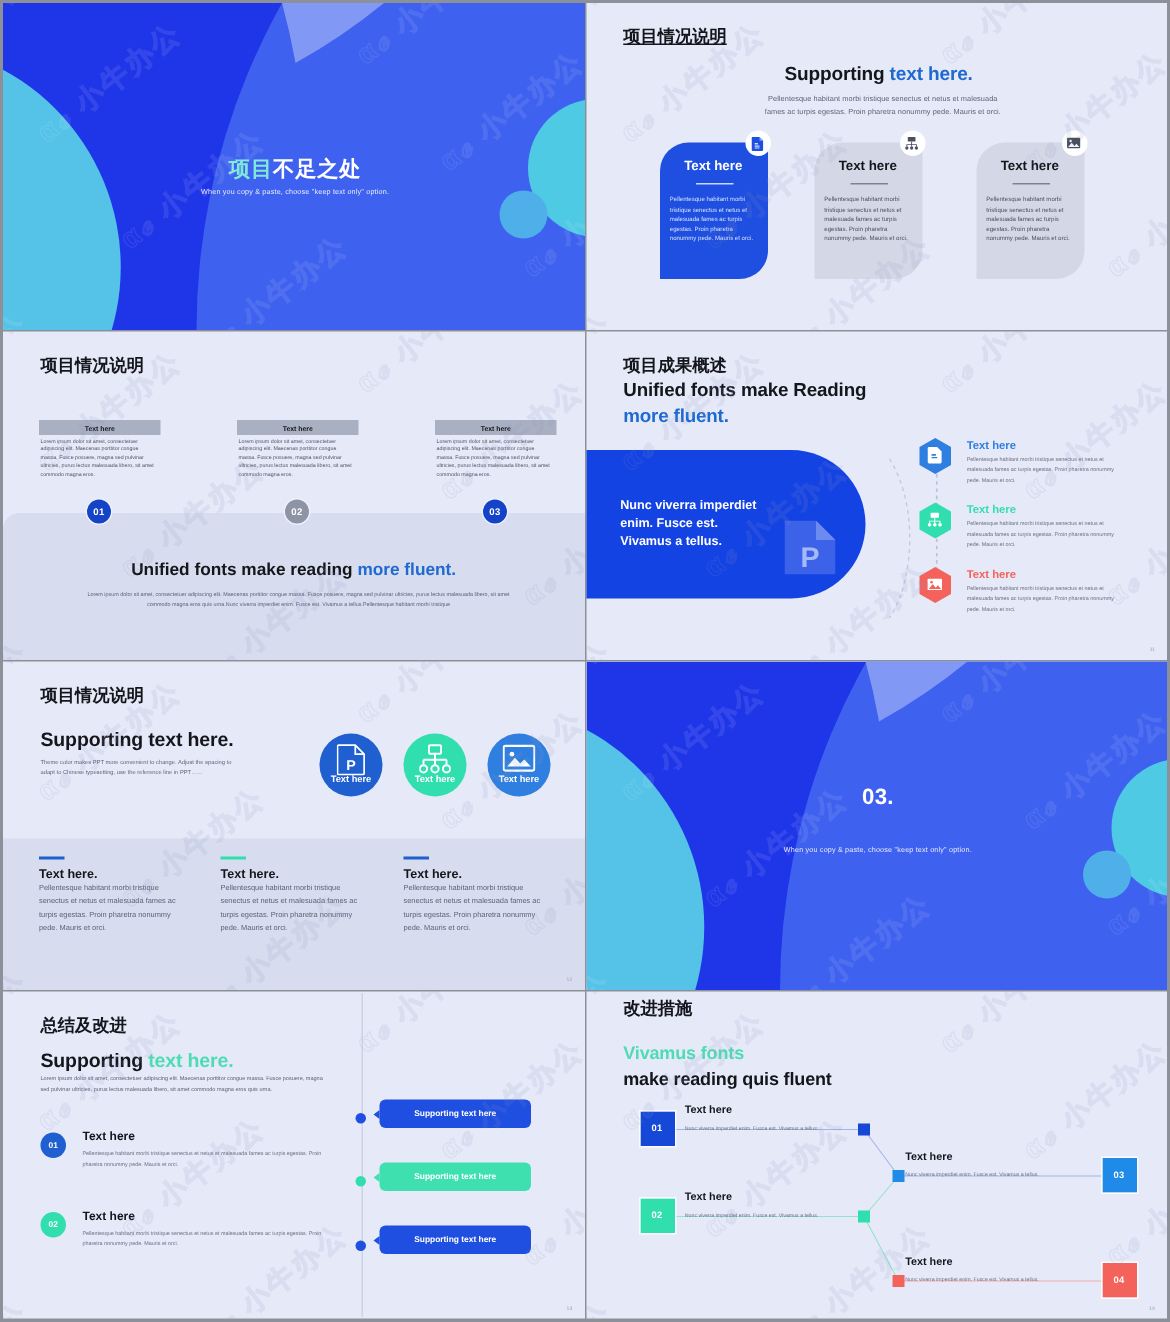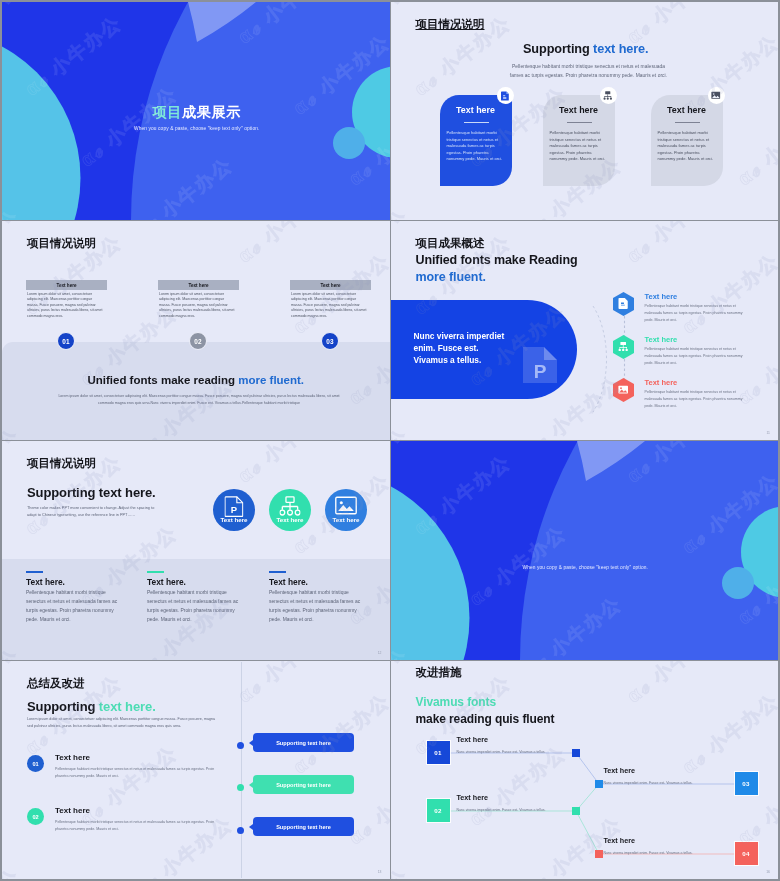--- a/index.html
+++ b/index.html
@@ -167,21 +167,21 @@
         <div class="wmrow">αℯ 小牛办公    αℯ 小牛办公    αℯ 小牛办公    αℯ 小牛办公    αℯ 小牛办公    αℯ 小牛办公    </div>
       </div>
     <svg class="bg" width="389" height="219" viewBox="0 0 389 219">
       <rect width="389" height="219" fill="#1f35e8"></rect>
       <circle cx="574" cy="218" r="445" fill="#3e61ef"></circle>
       <path d="M186 0 L254 0 A398 398 0 0 1 195 40 A445 445 0 0 0 186 0 Z" fill="#ffffff" opacity="0.35"></path>
       <circle cx="-71" cy="176" r="149.5" fill="#55c3e8"></circle>
       <circle cx="396" cy="110" r="46" fill="#4ecae4"></circle>
       <circle cx="347" cy="141" r="16" fill="#4fafe9"></circle>
     </svg>
-    <div class="sec-title"><span class="m">项目</span><span class="w">成果展示</span></div>
+    <div class="sec-title"><span class="m">项目</span><span class="w">不足之处</span></div>
     <div class="sec-sub">When you copy &amp; paste, choose "keep text only" option.</div>
   </div>
   <div class="slide" id="s2">
       <div class="wm">
         <div class="wmrow">αℯ 小牛办公    αℯ 小牛办公    αℯ 小牛办公    αℯ 小牛办公    αℯ 小牛办公    αℯ 小牛办公    </div>
         <div class="wmrow">αℯ 小牛办公    αℯ 小牛办公    αℯ 小牛办公    αℯ 小牛办公    αℯ 小牛办公    αℯ 小牛办公    </div>
         <div class="wmrow">αℯ 小牛办公    αℯ 小牛办公    αℯ 小牛办公    αℯ 小牛办公    αℯ 小牛办公    αℯ 小牛办公    </div>
         <div class="wmrow">αℯ 小牛办公    αℯ 小牛办公    αℯ 小牛办公    αℯ 小牛办公    αℯ 小牛办公    αℯ 小牛办公    </div>
         <div class="wmrow">αℯ 小牛办公    αℯ 小牛办公    αℯ 小牛办公    αℯ 小牛办公    αℯ 小牛办公    αℯ 小牛办公    </div>
         <div class="wmrow">αℯ 小牛办公    αℯ 小牛办公    αℯ 小牛办公    αℯ 小牛办公    αℯ 小牛办公    αℯ 小牛办公    </div>
@@ -418,20 +418,21 @@
         <div class="wmrow">αℯ 小牛办公    αℯ 小牛办公    αℯ 小牛办公    αℯ 小牛办公    αℯ 小牛办公    αℯ 小牛办公    </div>
       </div>
     <svg class="bg" width="389" height="220" viewBox="0 0 389 220">
       <rect width="389" height="220" fill="#1f35e8"></rect>
       <circle cx="574" cy="219" r="445" fill="#3e61ef"></circle>
       <path d="M186 0 L254 0 A398 398 0 0 1 195 40 A445 445 0 0 0 186 0 Z" fill="#ffffff" opacity="0.35"></path>
       <circle cx="-71" cy="177" r="149.5" fill="#55c3e8"></circle>
       <circle cx="396" cy="111" r="46" fill="#4ecae4"></circle>
       <circle cx="347" cy="142" r="16" fill="#4fafe9"></circle>
     </svg>
+    <div class="sec-num">03.</div>
     <div class="sec-sub">When you copy &amp; paste, choose "keep text only" option.</div>
   </div>
   <div class="slide" id="s7">
       <div class="wm">
         <div class="wmrow">αℯ 小牛办公    αℯ 小牛办公    αℯ 小牛办公    αℯ 小牛办公    αℯ 小牛办公    αℯ 小牛办公    </div>
         <div class="wmrow">αℯ 小牛办公    αℯ 小牛办公    αℯ 小牛办公    αℯ 小牛办公    αℯ 小牛办公    αℯ 小牛办公    </div>
         <div class="wmrow">αℯ 小牛办公    αℯ 小牛办公    αℯ 小牛办公    αℯ 小牛办公    αℯ 小牛办公    αℯ 小牛办公    </div>
         <div class="wmrow">αℯ 小牛办公    αℯ 小牛办公    αℯ 小牛办公    αℯ 小牛办公    αℯ 小牛办公    αℯ 小牛办公    </div>
         <div class="wmrow">αℯ 小牛办公    αℯ 小牛办公    αℯ 小牛办公    αℯ 小牛办公    αℯ 小牛办公    αℯ 小牛办公    </div>
         <div class="wmrow">αℯ 小牛办公    αℯ 小牛办公    αℯ 小牛办公    αℯ 小牛办公    αℯ 小牛办公    αℯ 小牛办公    </div>

